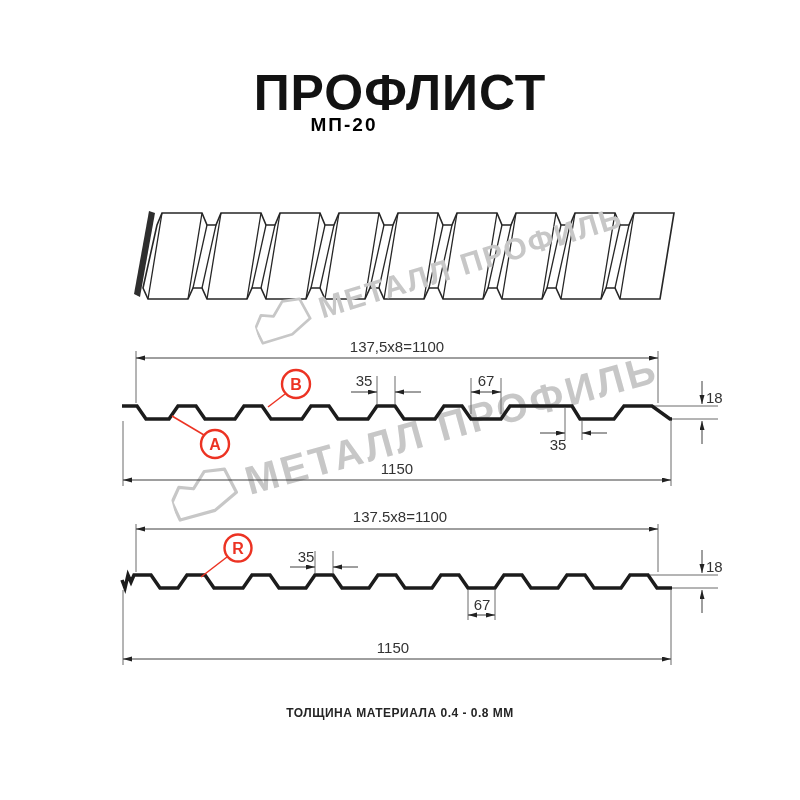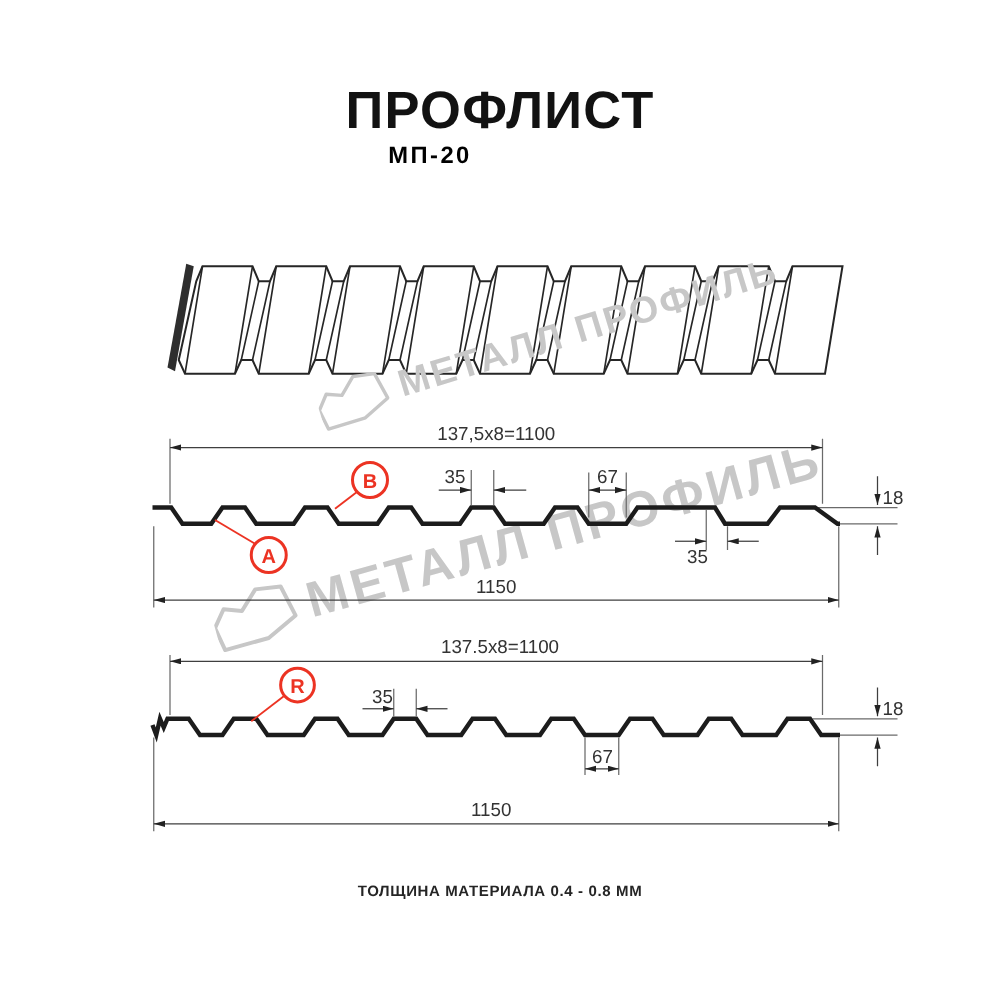--- a/index.html
+++ b/index.html
@@ -1,21 +1,21 @@
 <!DOCTYPE html>
 <html><head>
 <meta charset="utf-8">
 <style>
   html,body{margin:0;padding:0;background:#fff;}
   body{width:800px;height:800px;position:relative;overflow:hidden;
        font-family:"Liberation Sans",sans-serif;color:#111;}
   .abs{position:absolute;}
   .page-title{top:64px;left:0;width:800px;text-align:center;
 
-    font-size:42px;font-weight:800;letter-spacing:1px;color:#121212;}
+    font-size:50px;font-weight:800;letter-spacing:1px;color:#121212;}
   .page-subtitle{top:114px;left:0;width:688px;text-align:center;
     font-size:19px;font-weight:600;letter-spacing:2px;color:#000000;}
   .footer-note{top:706px;left:0;width:800px;text-align:center;
     font-size:12px;font-weight:600;letter-spacing:.5px;color:#252525;}
   .wm{display:flex;align-items:center;gap:9px;color:#c7c7c7;
       font-weight:700;white-space:nowrap;}
   .wm-1{left:256px;top:300px;transform:rotate(-17deg);transform-origin:28px 26px;}
   .wm-1 .wm-text{font-size:30px;letter-spacing:2px;}
   .wm-2{left:172px;top:470px;transform:rotate(-15.5deg);transform-origin:33px 28px;}
   .wm-2 .wm-text{font-size:40px;letter-spacing:3px;}

